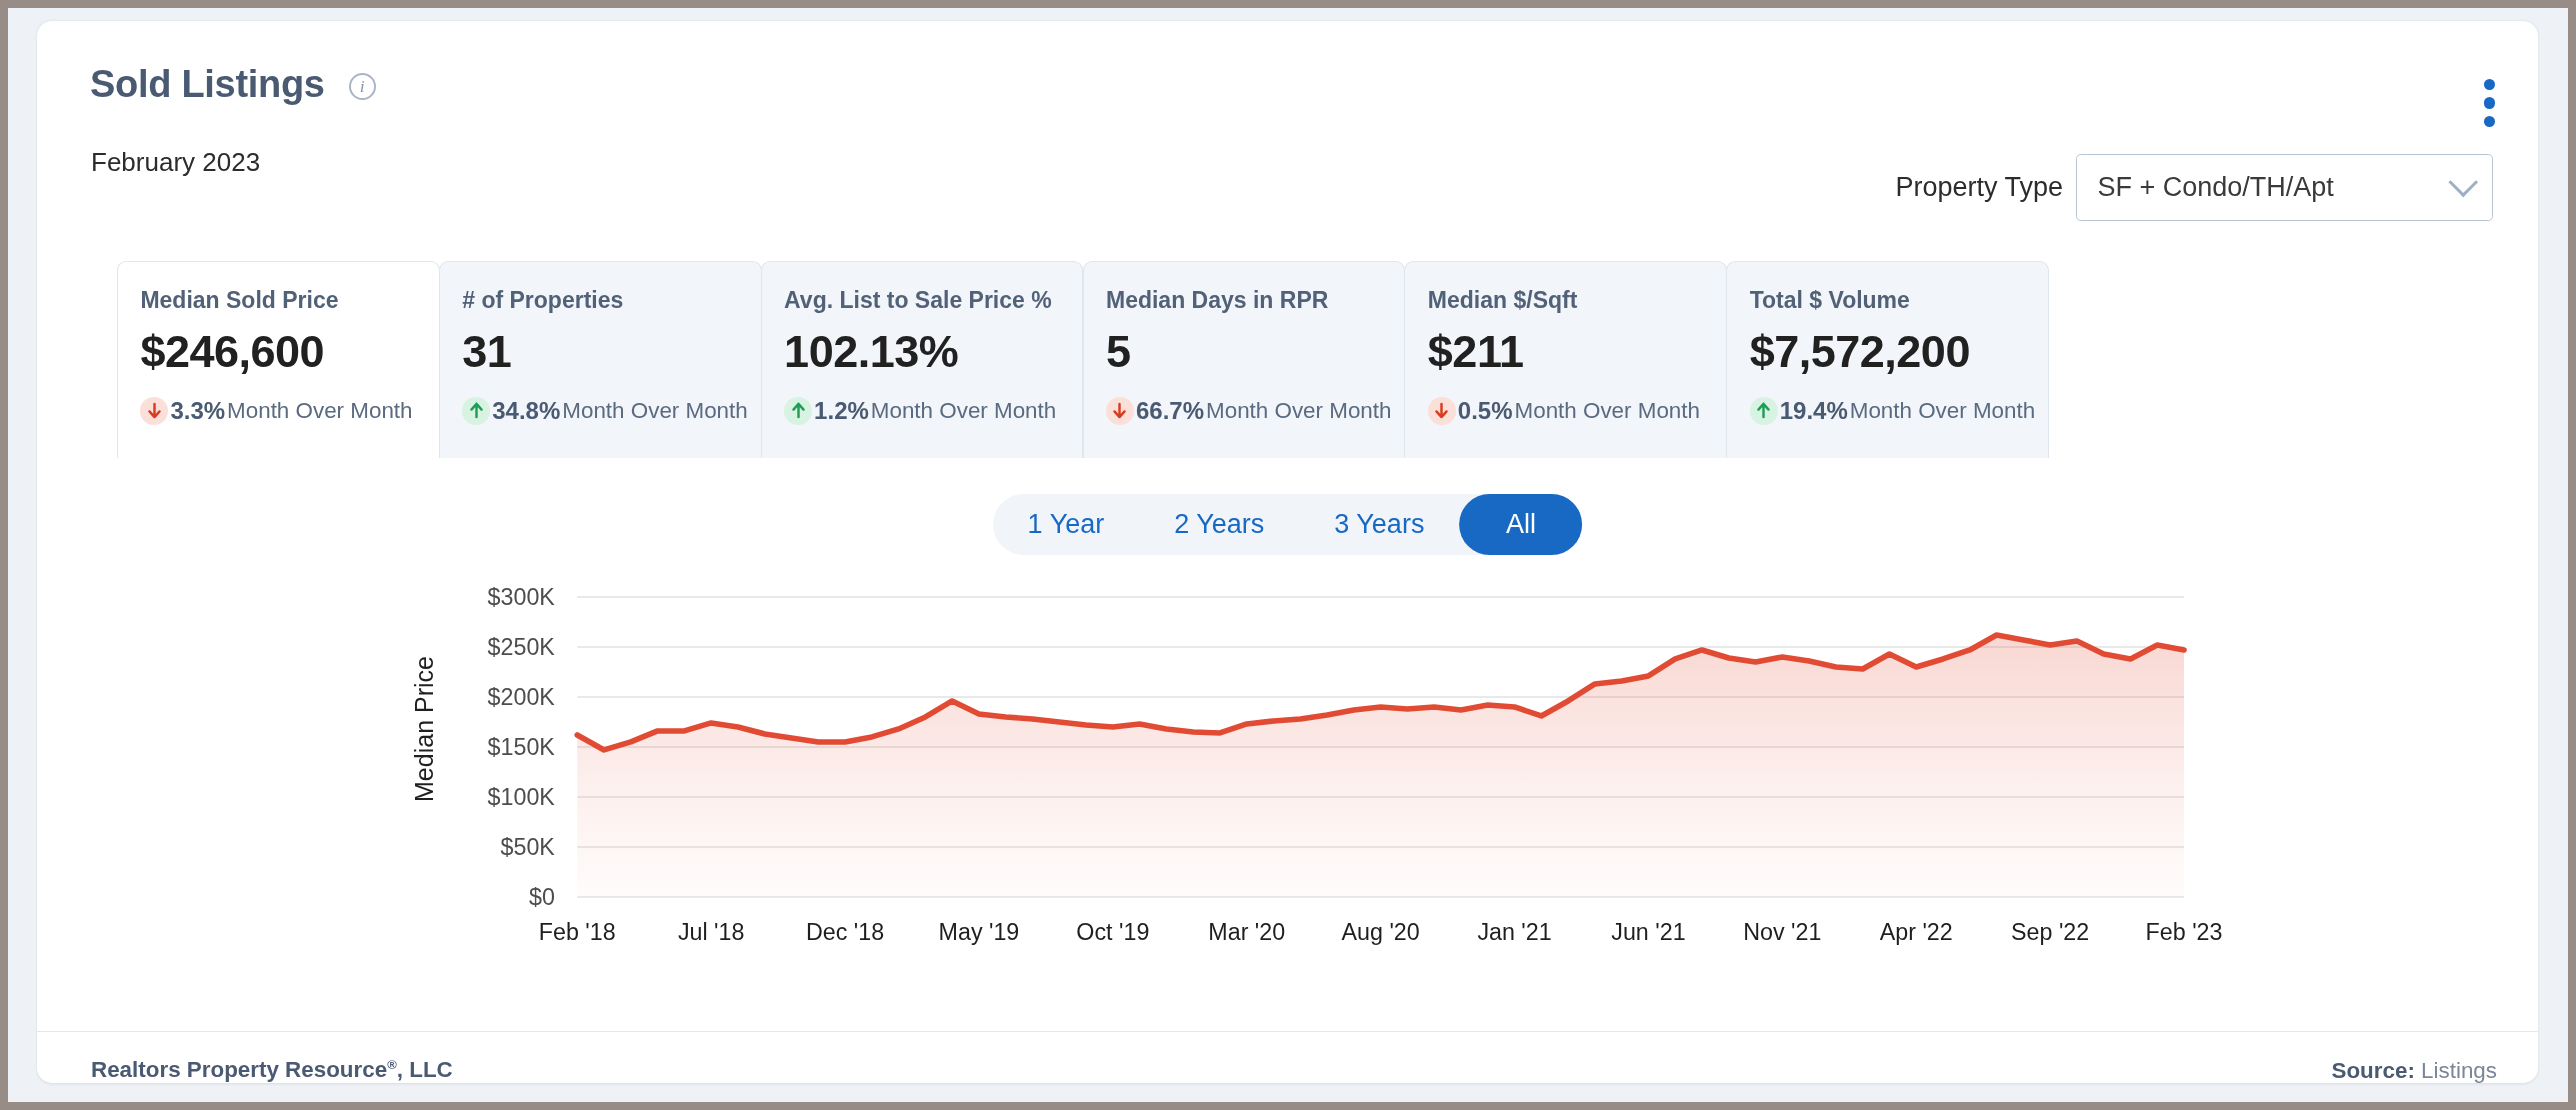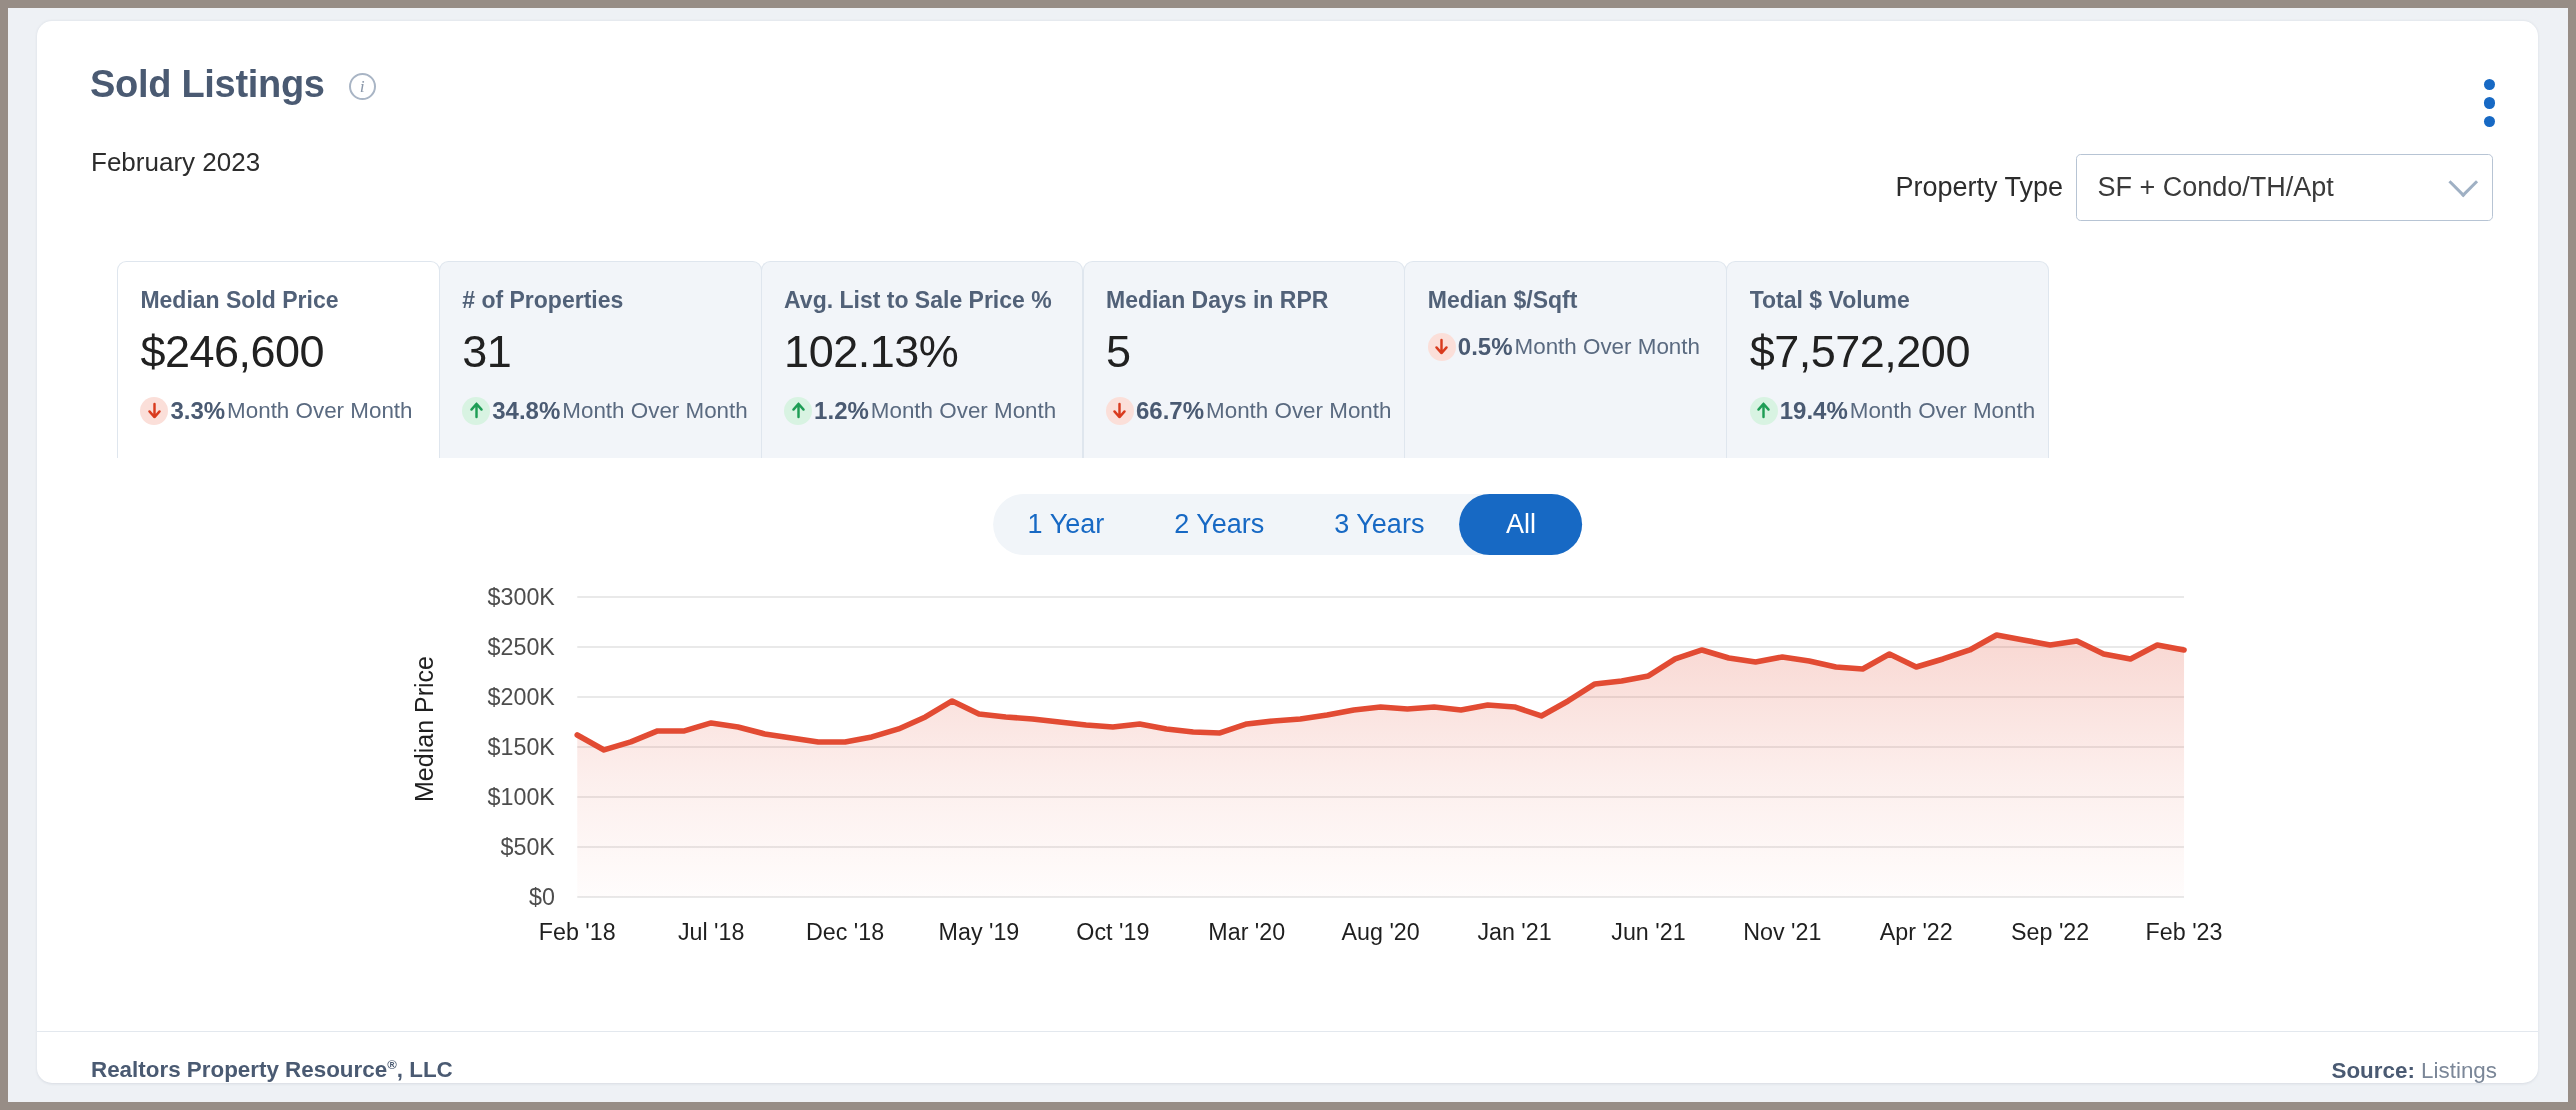--- a/index.html
+++ b/index.html
@@ -75,21 +75,21 @@
     background:#f2f5f9;
     border:0.9px solid #dfe6ee;
     border-bottom: none;
     border-radius: 9.3px 9.3px 0 0;
     padding: 25px 0 0 22.4px;
     cursor:pointer;
   }
   .kpi + .kpi { margin-left:-0.9px; }
   .kpi.active { background:#ffffff; }
   .kpi-label { font-size:23px; font-weight:700; color:#516178; white-space:nowrap; }
-  .kpi-value { font-size:45px; font-weight:400; color:#212121; margin-top:12px; letter-spacing:-0.5px; white-space:nowrap; }
+  .kpi-value { font-size:45px; font-weight:700; color:#212121; margin-top:12px; letter-spacing:-0.5px; white-space:nowrap; }
   .kpi-delta { display:flex; align-items:center; gap:2px; margin-top:18.6px; white-space:nowrap; }
   .arrow-badge {
     width:28px; height:28px; border-radius:50%;
     display:flex; align-items:center; justify-content:center; flex:0 0 auto;
   }
   .arrow-badge.up   { background:#d8f3e2; }
   .arrow-badge.down { background:#fbdfd9; }
   .arrow-badge svg { display:block; }
   .delta-pct { font-size:24px; font-weight:700; color:#4a5a72; }
   .delta-txt { font-size:22.4px; color:#5a6a80; }
@@ -199,20 +199,21 @@
               <svg width="15" height="17" viewBox="0 0 16 18">
                 <path d="M8 16 L8 2 M8 16 L2.6 10 M8 16 L13.4 10" stroke="#d93b1e" stroke-width="2.6" fill="none" stroke-linecap="round" stroke-linejoin="round"></path>
               </svg>
             </span>
             <span class="delta-pct">66.7%</span>
             <span class="delta-txt">Month Over Month</span>
           </div>
         </div>
         <div class="kpi">
           <div class="kpi-label">Median $/Sqft</div>
+          <div class="kpi-value">$211</div>
           <div class="kpi-delta">
             <span class="arrow-badge down">
               <svg width="15" height="17" viewBox="0 0 16 18">
                 <path d="M8 16 L8 2 M8 16 L2.6 10 M8 16 L13.4 10" stroke="#d93b1e" stroke-width="2.6" fill="none" stroke-linecap="round" stroke-linejoin="round"></path>
               </svg>
             </span>
             <span class="delta-pct">0.5%</span>
             <span class="delta-txt">Month Over Month</span>
           </div>
         </div>

